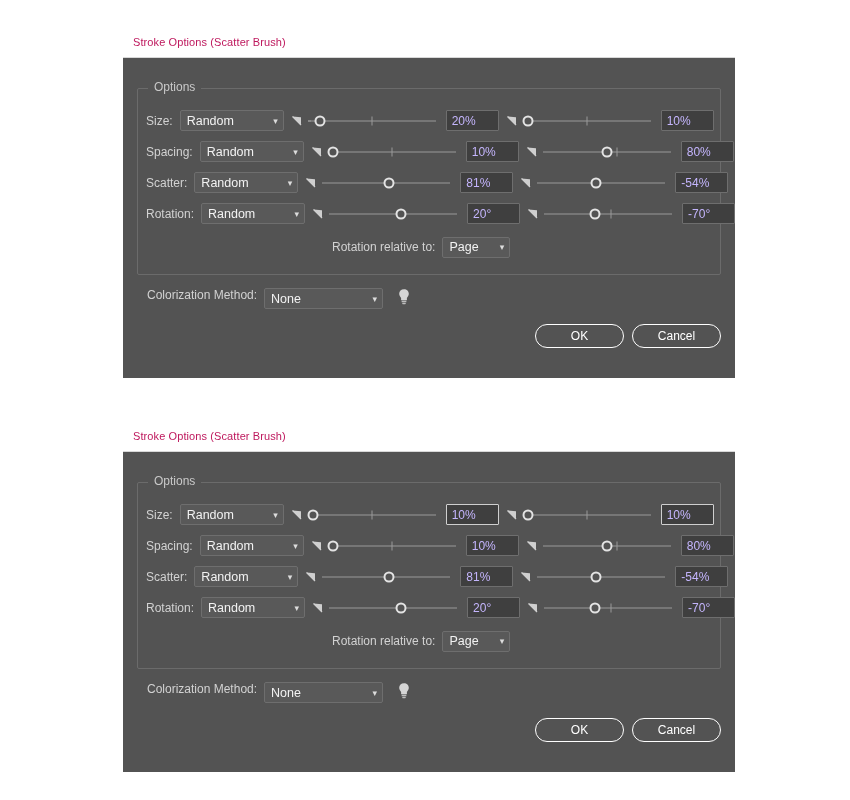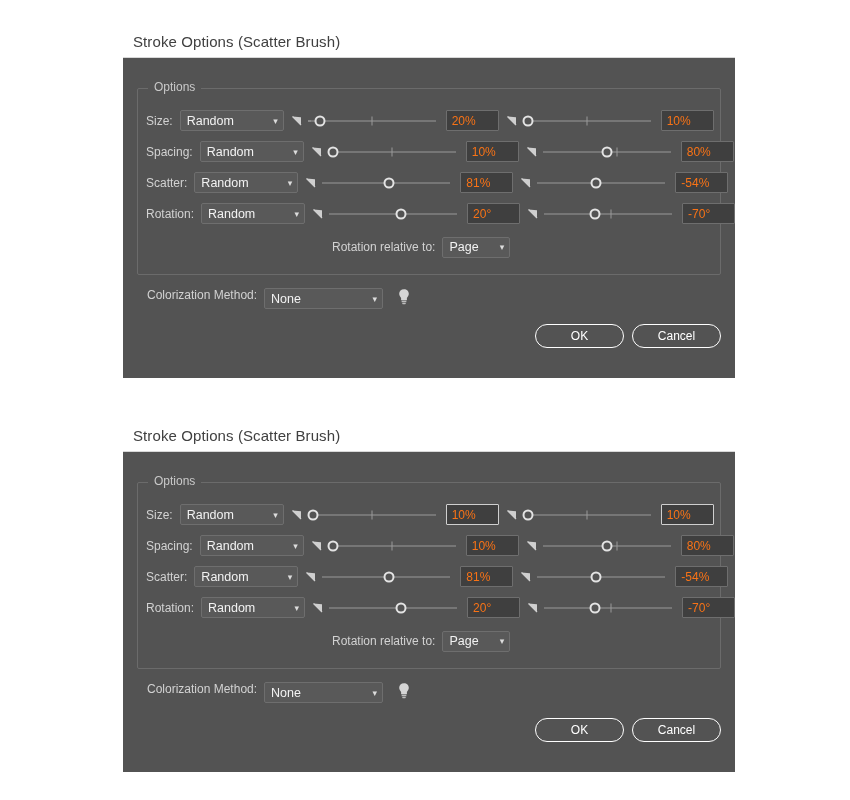--- a/index.html
+++ b/index.html
@@ -21,22 +21,22 @@
 
   .titlebar{
     height:32px;
     background:#ffffff;
     display:flex;align-items:center;
     padding-left:10px;
     box-sizing:border-box;
     border-bottom:1px solid #d8d8d8;
   }
   .titlebar-text{
-    font-size:15px;
-    color:#404040;
+    font-size:11px;
+    color:#be185d;
     letter-spacing:.1px;
   }
 
   .dialog-body{
     position:relative;
     padding:20px 14px 0 14px;
     box-sizing:border-box;
     height:320px;
     border-radius:17px;
   }
@@ -149,21 +149,21 @@
     border-radius:50%;
     background:#535353;
     transform:translate(-50%,-50%);
     box-sizing:border-box;
   }
   .field{
     width:53px;height:21px;
     background:#3f3f3f;
     border:1px solid #6e6e6e;
     border-radius:1px;
-    color:#f97316;
+    color:#c4b5fd;
     font-size:12px;
     font-family:"Liberation Sans", sans-serif;
     padding:0 5px;
     box-sizing:border-box;
     margin-left:10px;
     outline:none;
     line-height:19px;
   }
   .field.focused{
     border:1px solid #cfcfcf;

